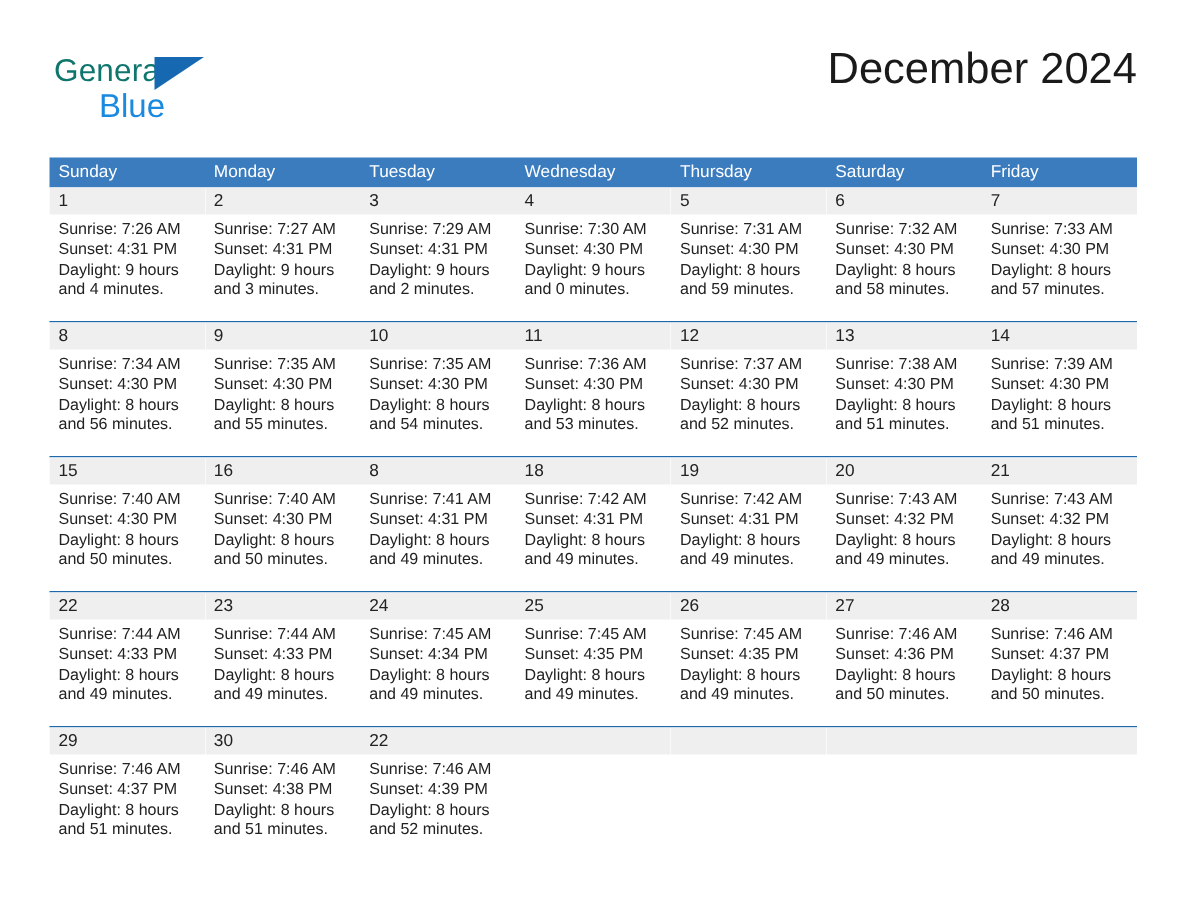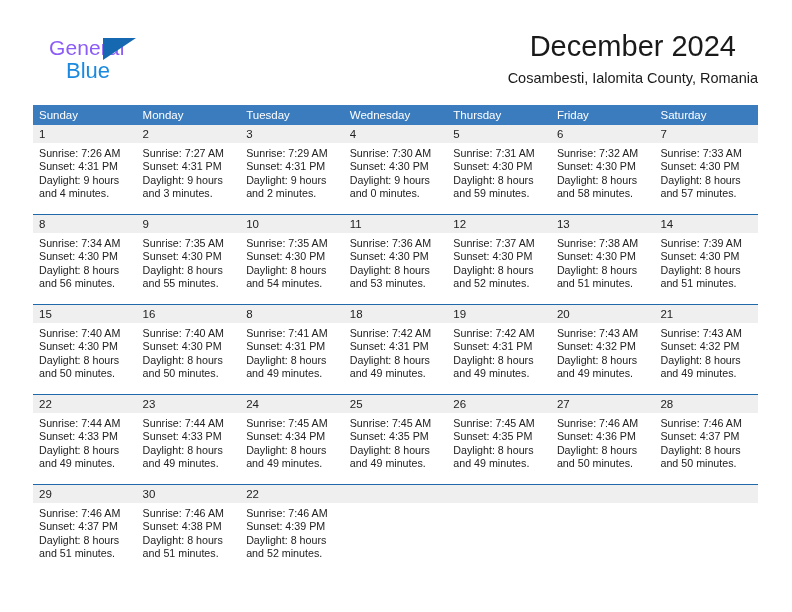--- a/index.html
+++ b/index.html
@@ -30,24 +30,24 @@
   }
   .brand {
     position: absolute;
     left: 0;
     top: 8px;
     width: 230px;
     height: 52px;
   }
   .brand-line1 {
     position: absolute;
-    left: 16px;
+    left: 3px;
     top: 0;
     font-size: 21px;
-    color: #8b5cf6;
+    color: #0f766e;
     letter-spacing: 0.1px;
     line-height: 24px;
   }
   .brand-tri {
     position: absolute;
     left: 70px;
     top: 2px;
     width: 0;
     height: 0;
     border-left: 33px solid #1669b0;
@@ -146,34 +146,33 @@
   <div class="header">
 
     <div class="brand">
       <span class="brand-line1">General</span>
       <span class="brand-tri"></span>
       <span class="brand-line2">Blue</span>
     </div>
 
     <div class="title-block">
       <h1 class="cal-title">December 2024</h1>
-      <h2 class="cal-subtitle">Cosambesti, Ialomita County, Romania</h2>
     </div>
 
   </div>
 
   <div class="calendar">
     <div class="dow-row" id="dow-row">
         <div class="dow-cell">Sunday</div>
         <div class="dow-cell">Monday</div>
         <div class="dow-cell">Tuesday</div>
         <div class="dow-cell">Wednesday</div>
         <div class="dow-cell">Thursday</div>
+        <div class="dow-cell">Saturday</div>
         <div class="dow-cell">Friday</div>
-        <div class="dow-cell">Saturday</div>
       </div>
     <div id="weeks-container">
         <div class="week">
           <div class="day-cell">
             <div class="day-num-strip">1</div>
             <div class="day-body">
               <div class="day-line">Sunrise: 7:26 AM</div>
               <div class="day-line">Sunset: 4:31 PM</div>
               <div class="day-line">Daylight: 9 hours</div>
               <div class="day-line">and 4 minutes.</div>

